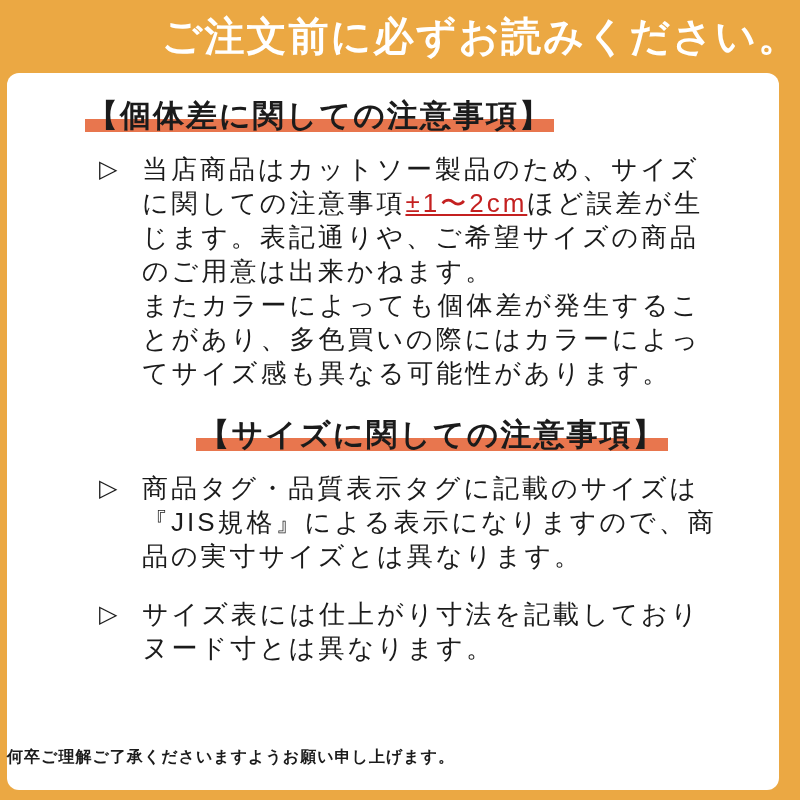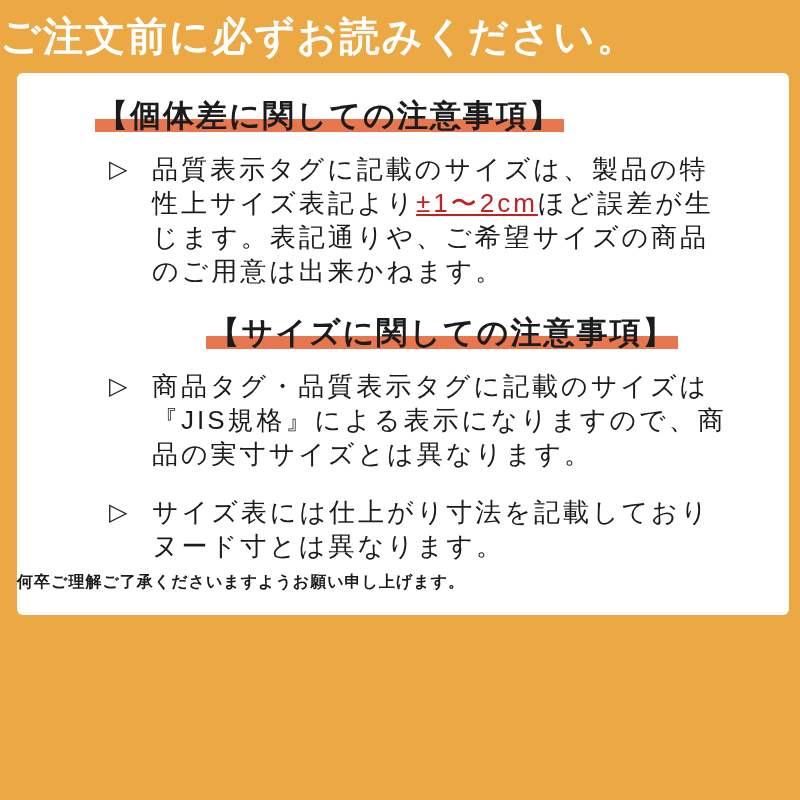--- a/index.html
+++ b/index.html
@@ -8,38 +8,38 @@
     width: 800px;
     height: 800px;
     background: var(--bg, #EBA843);
     font-family: "Liberation Sans", "DejaVu Sans", sans-serif;
     overflow: hidden;
   }
   .title-bar {
     height: 73px;
     display: flex;
     align-items: center;
-    justify-content: flex-start;
+    justify-content: flex-end;
   }
   .page-title {
     margin: 0;
     color: var(--title, #FFFFFF);
     font-size: 40px;
     font-weight: bold;
     letter-spacing: 2px;
     white-space: nowrap;
   }
   .panel {
     position: absolute;
-    left: 17px;
+    left: 7px;
     top: 73px;
     width: 772px;
-    height: 542px;
+    height: 717px;
     background: var(--panel, #FFFFFF);
-    border-radius: 6px;
+    border-radius: 12px;
   }
   .heading {
     margin: 22px 0 0 78px;
     font-size: 31px;
     font-weight: bold;
     letter-spacing: 2px;
     color: var(--text, #1B1B1B);
     white-space: nowrap;
   }
   .heading .hl {
@@ -100,21 +100,21 @@
   </header>
 
   <main class="panel">
 
     <h2 class="heading">
       <span class="hl">【個体差に関しての注意事項】</span>
     </h2>
 
     <div class="bullet">
       <span class="marker">▷</span>
-      <p class="btext"><span>品質表示タグに記載のサイズは、製品の特性上サイズ表記より</span><span class="red">±1〜2cm</span><span>ほど誤差が生じます。表記通りや、ご希望サイズの商品のご用意は出来かねます。</span><br></p>
+      <p class="btext"><span>当店商品はカットソー製品のため、サイズに関しての注意事項</span><span class="red">±1〜2cm</span><span>ほど誤差が生じます。表記通りや、ご希望サイズの商品のご用意は出来かねます。</span><br><span>またカラーによっても個体差が発生することがあり、多色買いの際にはカラーによってサイズ感も異なる可能性があります。</span></p>
     </div>
 
     <h2 class="heading second">
       <span class="hl">【サイズに関しての注意事項】</span>
     </h2>
 
     <div class="bullet">
       <span class="marker">▷</span>
       <p class="btext"><span>商品タグ・品質表示タグに記載のサイズは『JIS規格』による表示になりますので、商品の実寸サイズとは異なります。</span></p>
     </div>

